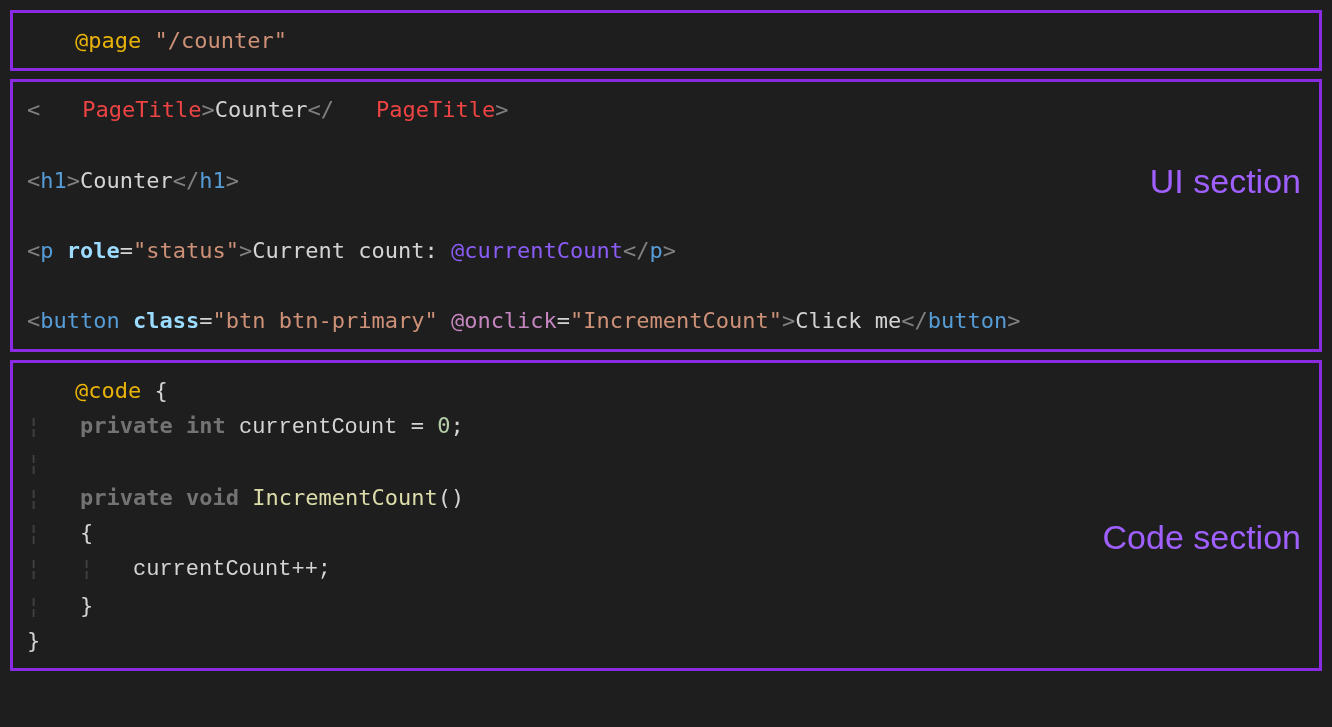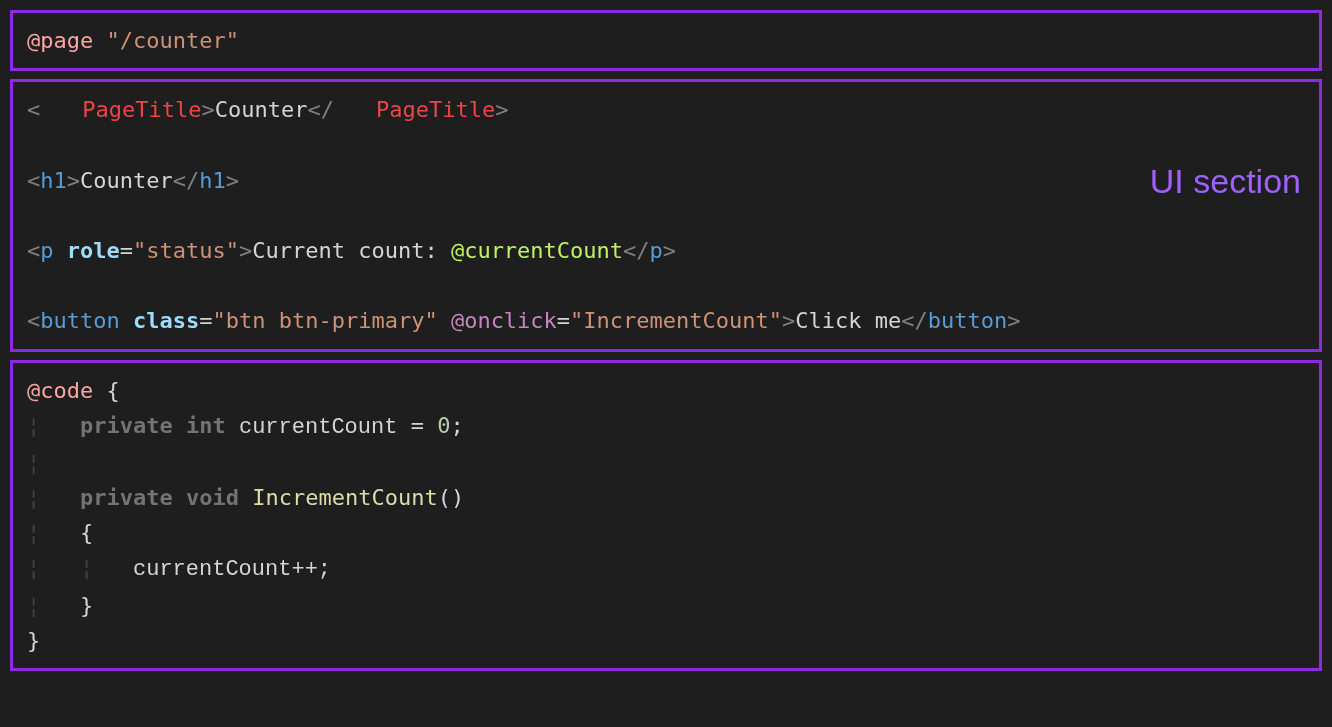--- a/index.html
+++ b/index.html
@@ -27,35 +27,35 @@
     font-weight: 400;
   }
   .label-directive { top: 6px; }
   .label-ui { top: 80px; margin-left: 46px; }
   .label-code { top: 155px; }
   pre {
     margin: 0;
     white-space: pre;
     line-height: 1.6;
   }
-  .c-dir      { color: #fca5a5; }   
+  .c-dir      { color: #eab308; margin-left: 48px; }   
   .c-str      { color: #ce9178; }   
   .c-punc     { color: #808080; }   
   .c-tag      { color: #569cd6; }   
   .c-comp     { color: #ef4444; margin-left: 42px; }   
   .c-attr     { color: #9cdcfe; font-weight: bold; }   
   .c-battr    { color: #c586c0; }   
   .c-text     { color: #d4d4d4; }   
   .c-key      { color: #737373; font-weight: bold; }   
   .c-ident    { color: #d4d4d4; font-family: Liberation Mono, monospace; }   
   .c-method   { color: #dcdcaa; }   
   .c-num      { color: #b5cea8; }   
   .c-op       { color: #d4d4d4; }   
   .c-brace    { color: #d4d4d4; }
-  .c-var      { color: #bef264; }   
+  .c-var      { color: #8b5cf6; }   
   .guide      { color: #404040; }   
 </style>
 </head>
 <body>
 
 <div class="section">
   <pre><span class="c-dir">@page</span> <span class="c-str">"/counter"</span></pre>
 </div>
 
 <div class="section">
@@ -63,20 +63,21 @@
   <pre><span class="c-punc">&lt;</span><span class="c-comp">PageTitle</span><span class="c-punc">&gt;</span><span class="c-text">Counter</span><span class="c-punc">&lt;/</span><span class="c-comp">PageTitle</span><span class="c-punc">&gt;</span>
 
 <span class="c-punc">&lt;</span><span class="c-tag">h1</span><span class="c-punc">&gt;</span><span class="c-text">Counter</span><span class="c-punc">&lt;/</span><span class="c-tag">h1</span><span class="c-punc">&gt;</span>
 
 <span class="c-punc">&lt;</span><span class="c-tag">p</span> <span class="c-attr">role</span><span class="c-text">=</span><span class="c-str">"status"</span><span class="c-punc">&gt;</span><span class="c-text">Current count: </span><span class="c-var">@currentCount</span><span class="c-punc">&lt;/</span><span class="c-tag">p</span><span class="c-punc">&gt;</span>
 
 <span class="c-punc">&lt;</span><span class="c-tag">button</span> <span class="c-attr">class</span><span class="c-text">=</span><span class="c-str">"btn btn-primary"</span> <span class="c-battr">@onclick</span><span class="c-text">=</span><span class="c-str">"IncrementCount"</span><span class="c-punc">&gt;</span><span class="c-text">Click me</span><span class="c-punc">&lt;/</span><span class="c-tag">button</span><span class="c-punc">&gt;</span></pre>
 </div>
 
 <div class="section">
+  <div class="section-label label-code">Code section</div>
   <pre><span class="c-dir">@code</span> <span class="c-brace">{</span>
 <span class="guide">¦</span>   <span class="c-key">private</span> <span class="c-key">int</span> <span class="c-ident">currentCount</span><span class="c-op"> = </span><span class="c-num">0</span><span class="c-op">;</span>
 <span class="guide">¦</span>
 <span class="guide">¦</span>   <span class="c-key">private</span> <span class="c-key">void</span> <span class="c-method">IncrementCount</span><span class="c-op">()</span>
 <span class="guide">¦</span>   <span class="c-brace">{</span>
 <span class="guide">¦</span>   <span class="guide">¦</span>   <span class="c-ident">currentCount++;</span>
 <span class="guide">¦</span>   <span class="c-brace">}</span>
 <span class="c-brace">}</span></pre>
 </div>
 

